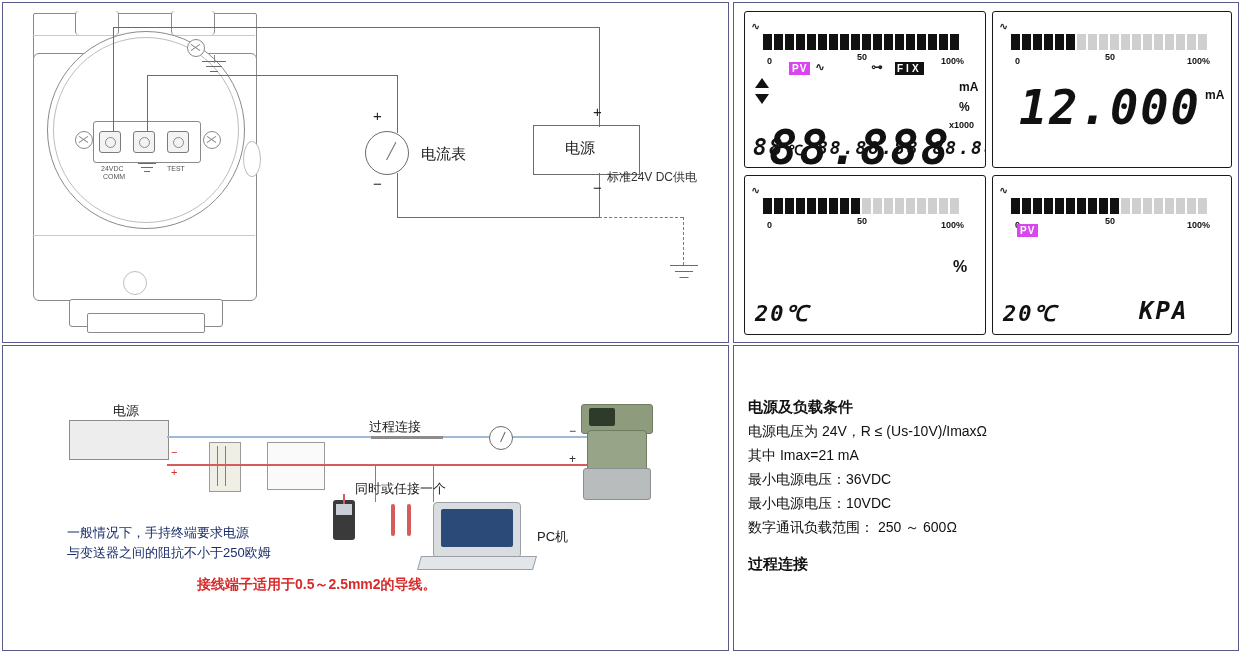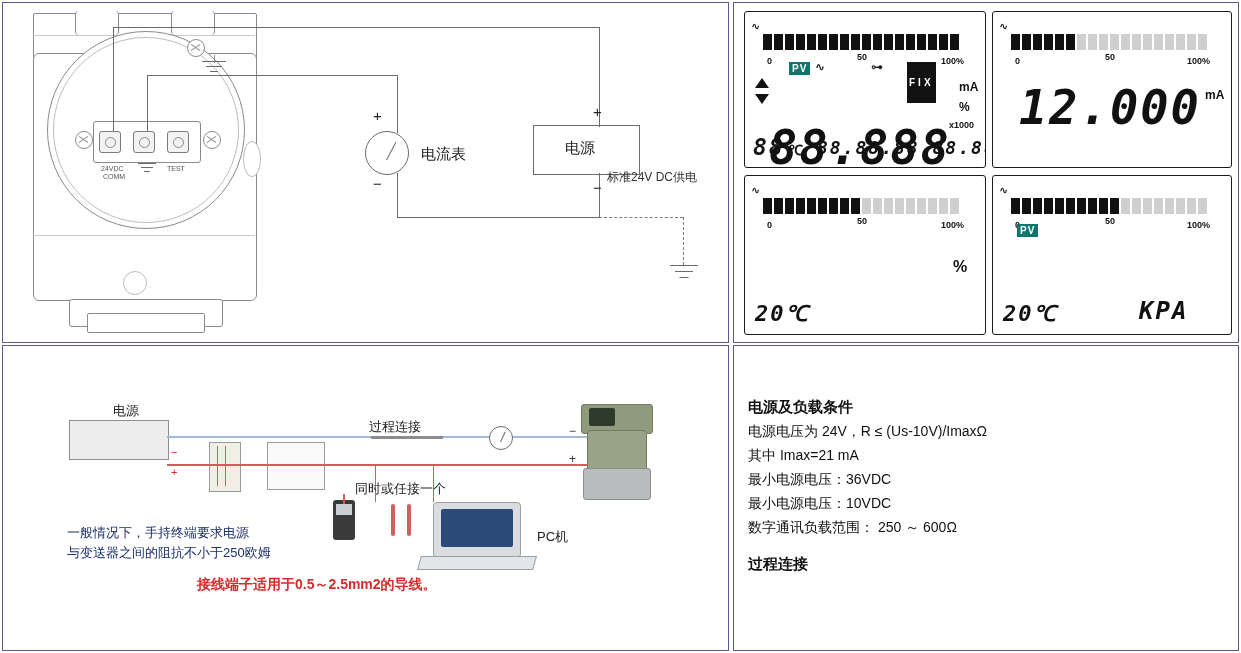--- a/index.html
+++ b/index.html
@@ -55,22 +55,22 @@
   
   .lcd{position:absolute;border:1.5px solid #1a1a1a;border-radius:3px;background:#fff;overflow:hidden;}
   .seg{font-family:"DejaVu Sans Mono","Liberation Mono",monospace;font-weight:bold;color:#111;letter-spacing:2px;}
   .bigseg{font-size:47px;line-height:47px;font-style:italic;}
   .smseg{font-size:23px;line-height:19px;font-style:italic;}
   .unit{font-family:"Liberation Sans",sans-serif;font-size:12px;font-weight:bold;color:#111;}
   .tickrow{position:absolute;display:flex;gap:2px;}
   .tickrow b{display:block;width:9px;height:16px;background:#111;}
   .tickrow b.off{background:#cfcfcf;}
   .scalelbl{position:absolute;font-size:9px;font-weight:bold;color:#111;}
-  .pvtag{position:absolute;font-size:10px;font-weight:bold;color:#fff;background:#0f766e;padding:1px 3px;letter-spacing:1px;}
-  .fixtag{position:absolute;font-size:10px;font-weight:bold;color:#fff;background:#111;padding:15px 2px;letter-spacing:3px;margin-left:12px;}
+  .pvtag{position:absolute;font-size:10px;font-weight:bold;color:#fff;background:#d946ef;padding:1px 3px;letter-spacing:1px;}
+  .fixtag{position:absolute;font-size:10px;font-weight:bold;color:#fff;background:#111;padding:1px 2px;letter-spacing:3px;}
   .tri{position:absolute;width:0;height:0;}
   .tri.up{border-left:7px solid transparent;border-right:7px solid transparent;border-bottom:10px solid #111;}
   .tri.down{border-left:7px solid transparent;border-right:7px solid transparent;border-top:10px solid #111;}
 
   
   .box3d{position:absolute;border:1px solid #8d8d8d;background:#ededed;}
   .dev{position:absolute;border:1px solid #9a9a9a;background:#fafafa;}
 
   
   #txt{position:absolute;left:14px;top:52px;width:470px;color:#111;}

